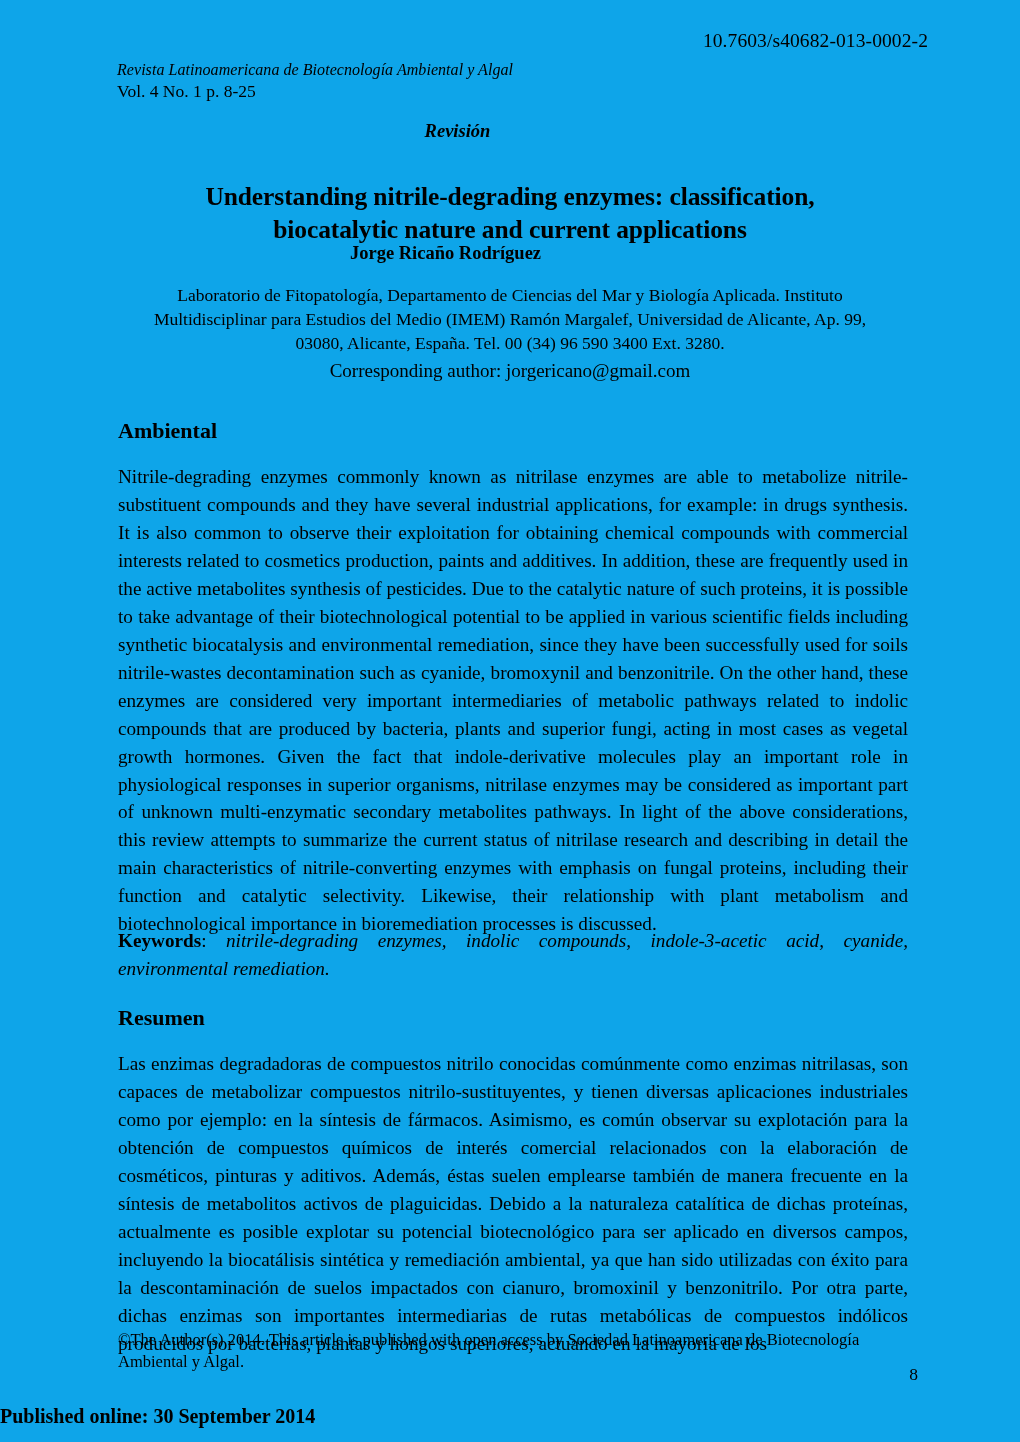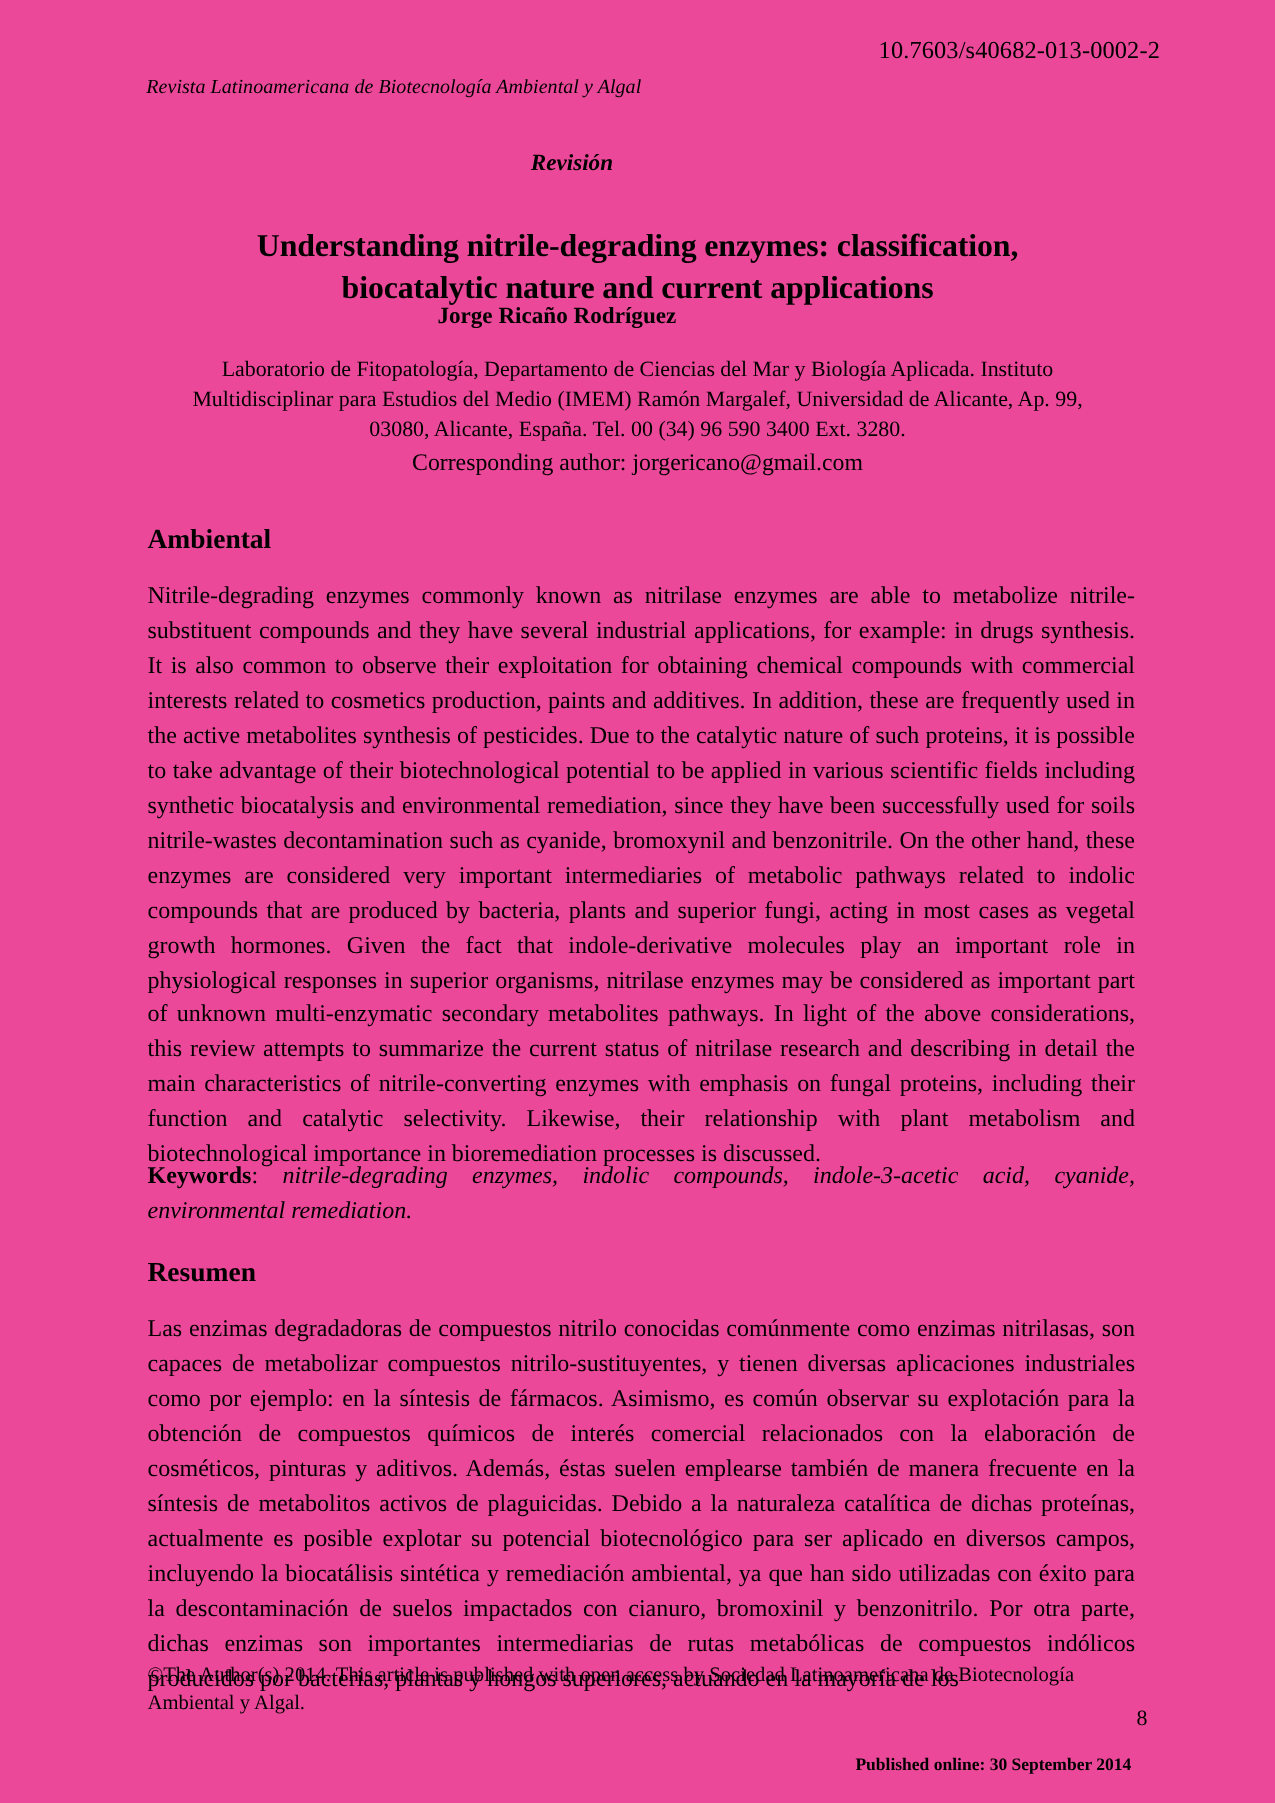--- a/index.html
+++ b/index.html
@@ -9,21 +9,21 @@
   }
   body {
     font-family: "Liberation Serif", "DejaVu Serif", serif;
     color: #000000;
   }
   .page {
     position: relative;
     width: 1020px;
     height: 1442px;
     margin: 0 auto;
-    background: #ec4899;
+    background: #0ea5e9;
     overflow: hidden;
     box-sizing: border-box;
   }
 
   
   .doi-line {
     position: absolute;
     top: 30px;
     left: 0;
     right: 92px;
@@ -147,34 +147,35 @@
     left: 0;
     right: 102px;
     text-align: right;
     font-size: 17.5px;
   }
   .published-online {
     position: absolute;
     top: 1405px;
     left: 0;
     right: 115px;
-    text-align: right;
+    text-align: left;
     font-weight: bold;
-    font-size: 14px;
+    font-size: 20px;
   }
 </style>
 </head>
 <body>
 
 <div class="page">
 
   <div class="doi-line">10.7603/s40682-013-0002-2</div>
 
   <div class="masthead">
     <span class="journal">Revista Latinoamericana de Biotecnología Ambiental y Algal</span>
+    <span class="volume">Vol. 4 No. 1 p. 8-25</span>
   </div>
 
   <div class="article-type">Revisión</div>
 
   <h1 class="title">Understanding nitrile-degrading enzymes: classification, biocatalytic nature and current applications</h1>
 
   <div class="author">Jorge Ricaño Rodríguez</div>
 
   <div class="affiliation">Laboratorio de Fitopatología, Departamento de Ciencias del Mar y Biología Aplicada. Instituto Multidisciplinar para Estudios del Medio (IMEM) Ramón Margalef, Universidad de Alicante, Ap. 99, 03080, Alicante, España. Tel. 00 (34) 96 590 3400 Ext. 3280.</div>
 

